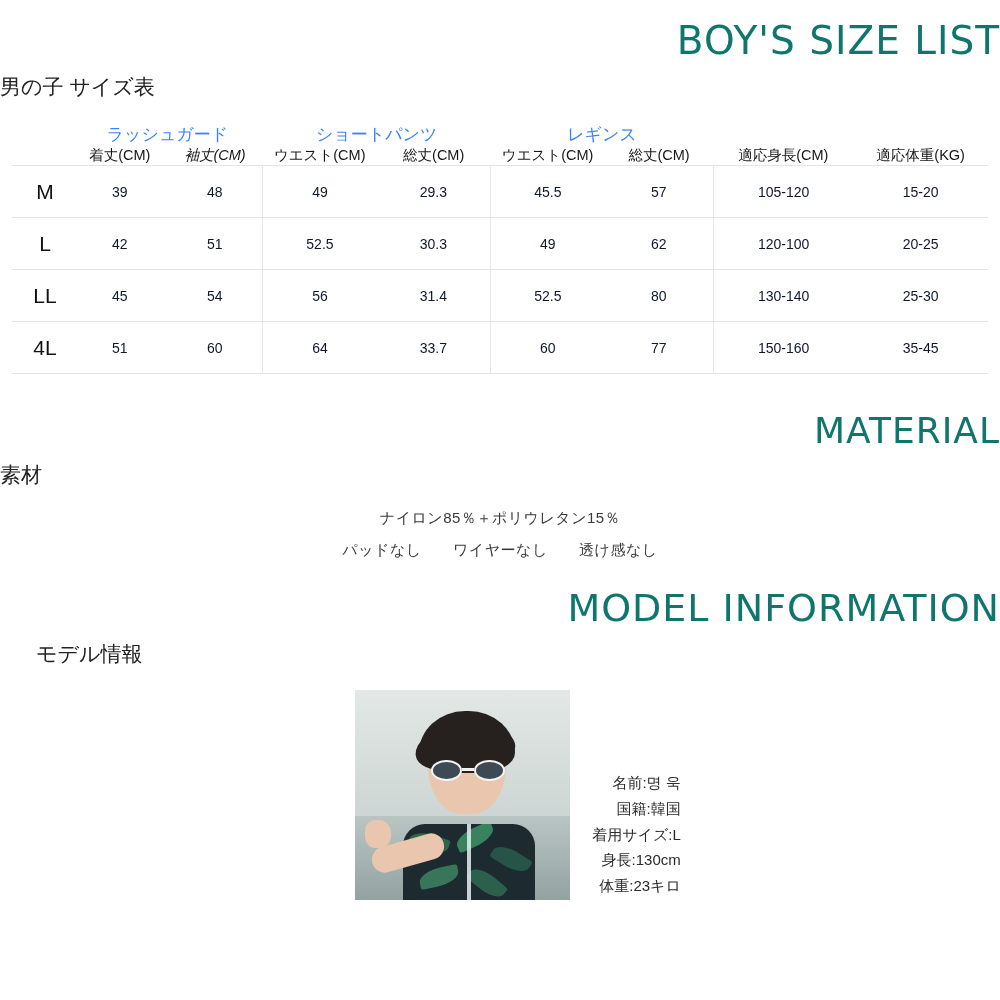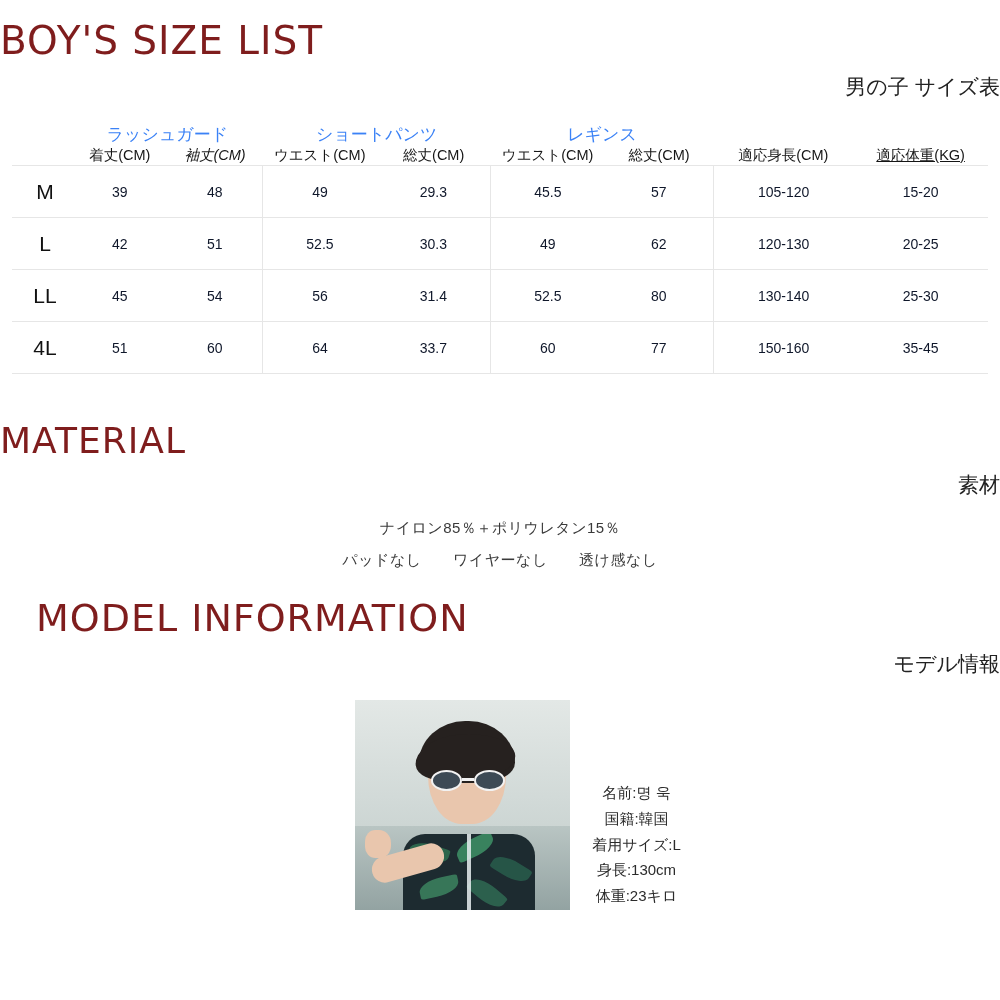--- a/index.html
+++ b/index.html
@@ -11,31 +11,31 @@
     width: 1000px;
     height: 1000px;
     font-family: "Liberation Sans", sans-serif;
     color: #1a1a1a;
     position: relative;
     overflow: hidden;
   }
 
   
   .title-en {
-    text-align: left;
+    text-align: right;
     font-size: 39px;
     letter-spacing: 1px;
     font-weight: 400;
-    color: #7f1d1d;
+    color: #0f766e;
     margin: 0;
     padding-top: 18px;
     font-family: "DejaVu Sans", sans-serif;
   }
   .title-jp {
-    text-align: right;
+    text-align: left;
     font-size: 21px;
     color: #222;
     margin: 0;
     padding-top: 10px;
     font-weight: 400;
   }
 
   
   .size-table-wrap {
     margin-top: 22px;
@@ -81,25 +81,25 @@
   .vline {
     border-right: 1px solid #e6e6e6;
   }
   .colw-a { width: 92px; }
   .colw-b { width: 92px; font-style: italic; }
   .colw-c { width: 110px; }
   .colw-d { width: 110px; }
   .colw-e { width: 110px; }
   .colw-f { width: 105px; }
   .colw-g { width: 135px; }
-  .colw-h { width: 130px; text-decoration: underline; }
+  .colw-h { width: 130px; }
 
   
   .material-section {
-    margin-top: 46px;
+    margin-top: 36px;
     text-align: center;
   }
   .material-section .title-en { padding-top: 0; font-size: 36px;}
   .material-line {
     font-size: 15px;
     color: #3a3a3a;
     margin-top: 20px;
     letter-spacing: 0.5px;
   }
   .material-line.second {
@@ -247,21 +247,21 @@
     left: 10px;
     bottom: 52px;
     width: 26px;
     height: 28px;
     background: #e9c6ad;
     border-radius: 40% 46% 44% 40%;
   }
 
   .model-facts {
     margin-left: 22px;
-    text-align: center;
+    text-align: right;
     font-size: 15px;
     color: #2b2b2b;
     padding-top: 80px;
     line-height: 1.72;
   }
   .model-facts div { white-space: nowrap; }
 </style>
 </head>
 <body>
 
@@ -304,21 +304,21 @@
           <td>15-20</td>
         </tr>
         <tr>
           <td class="size-label">L</td>
           <td>42</td>
           <td class="vline">51</td>
           <td>52.5</td>
           <td class="vline">30.3</td>
           <td>49</td>
           <td class="vline">62</td>
-          <td>120-130</td>
+          <td>120-100</td>
           <td>20-25</td>
         </tr>
         <tr>
           <td class="size-label">LL</td>
           <td>45</td>
           <td class="vline">54</td>
           <td>56</td>
           <td class="vline">31.4</td>
           <td>52.5</td>
           <td class="vline">80</td>

